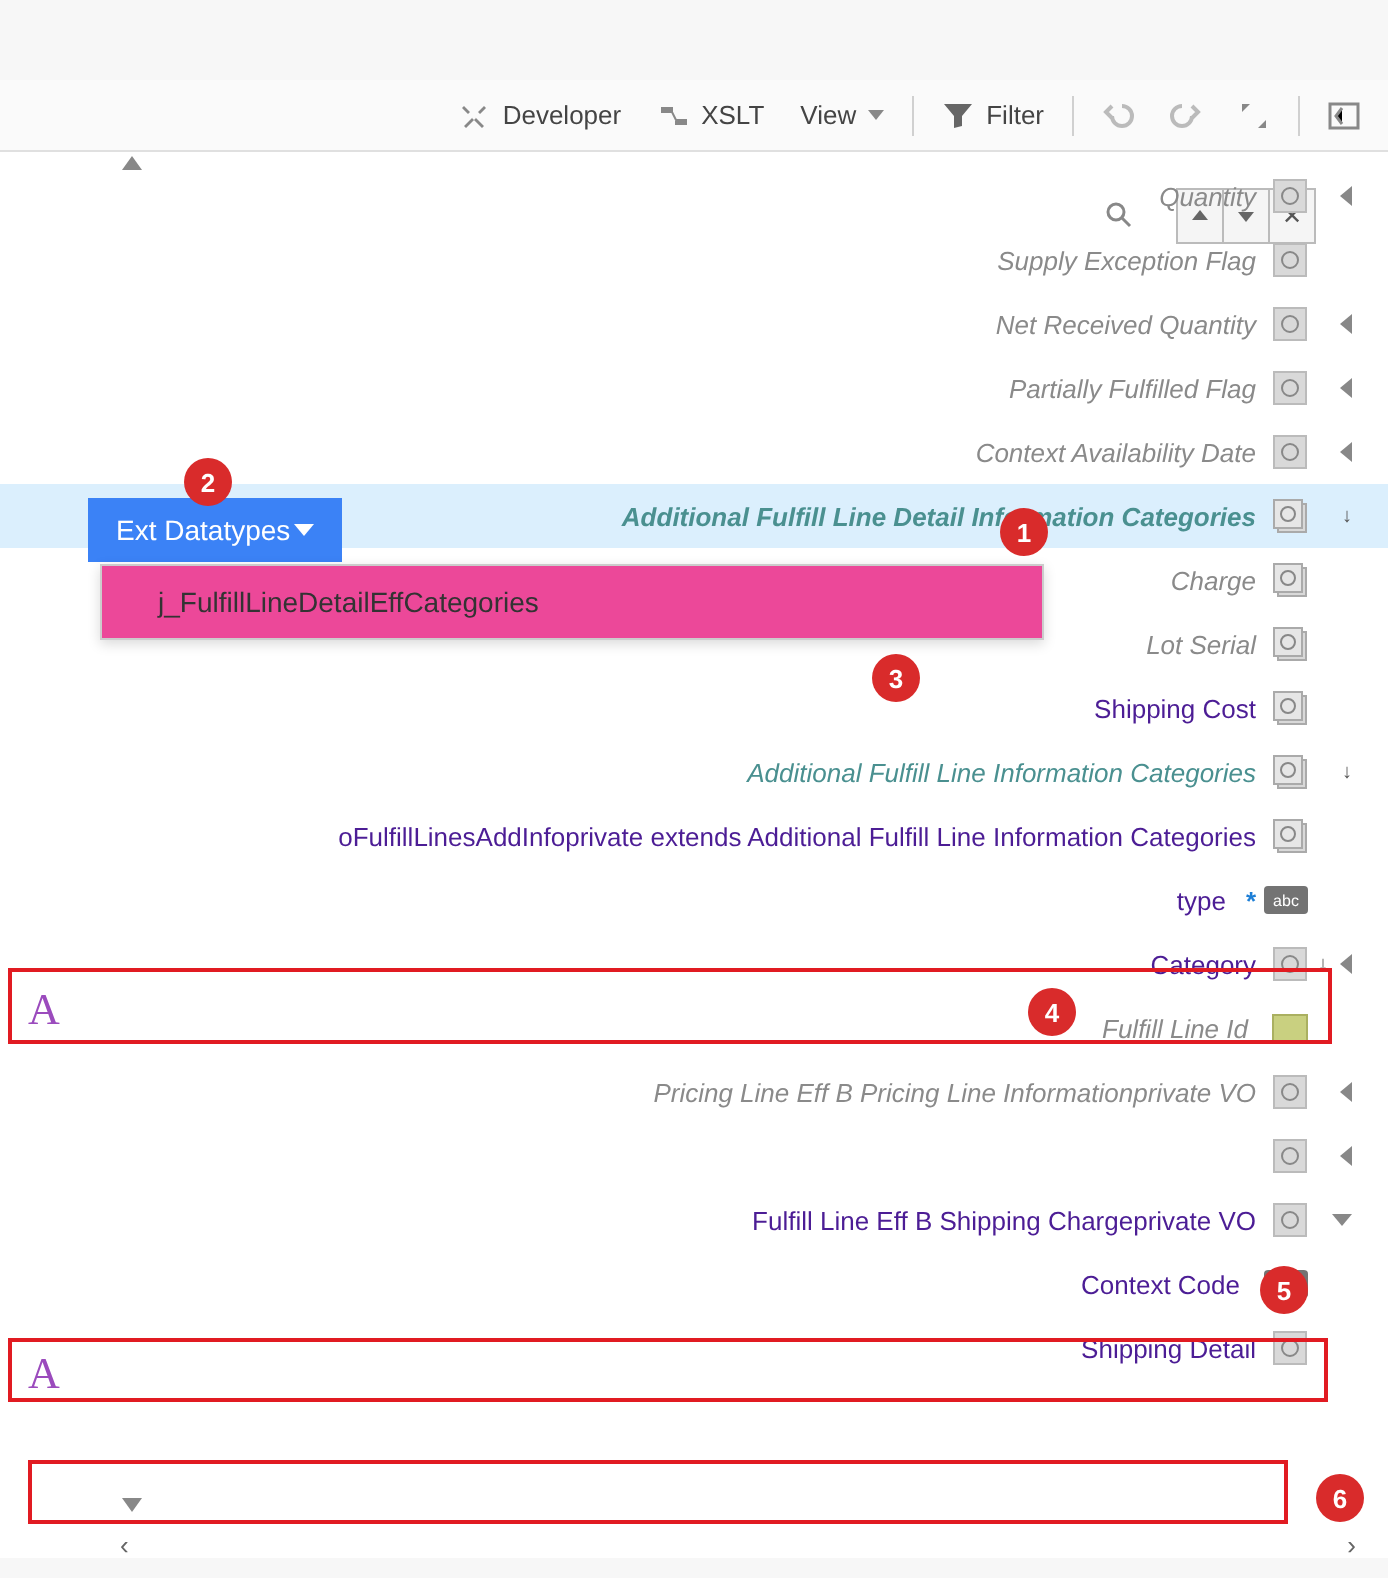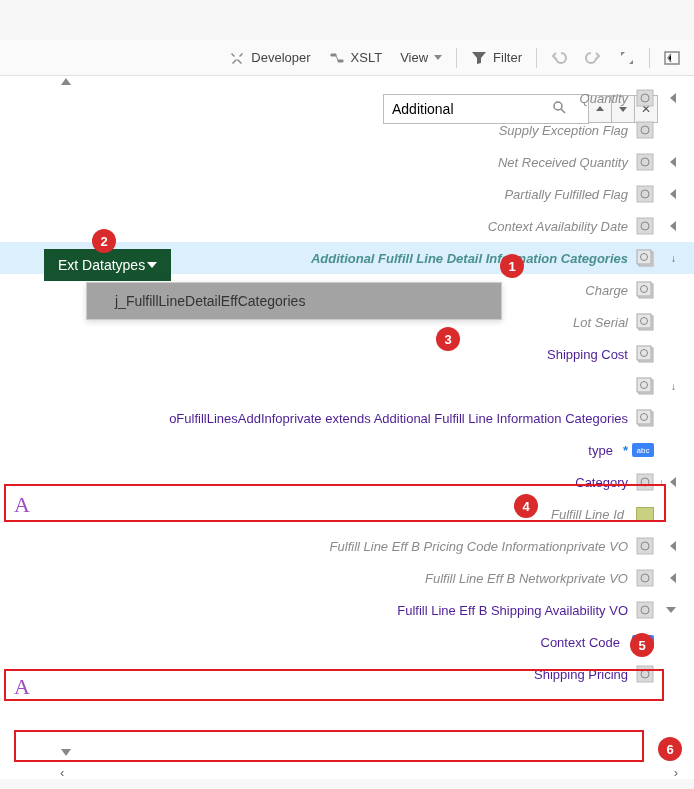--- a/index.html
+++ b/index.html
@@ -16,28 +16,28 @@
     .row-label.strong { color: #4c1d95; font-style: normal; }
     .row-label.teal { color: #4a9090; font-style: italic; }
     .target-icon { width: 18px; height: 18px; display: inline-flex; align-items: center; justify-content: center; }
     .target-icon svg { width: 18px; height: 18px; }
     .right-caret { width: 0; height: 0; border-top: 5px solid transparent; border-bottom: 5px solid transparent; border-right: 6px solid #888; display: inline-block; margin-left: 6px; position: absolute; right: 18px; }
     .down-arrow-sm { position: absolute; right: 18px; font-size: 10px; color: #555; }
     .search-wrap { position: absolute; top: 18px; right: 36px; display: flex; align-items: center; }
     .search-input { width: 206px; height: 30px; padding: 4px 26px 4px 8px; border: 1px solid #bbb; font-size: 14px; }
     .search-icon { position: absolute; right: 90px; top: 6px; }
     .spin-up, .spin-down, .spin-close { width: 24px; height: 28px; border: 1px solid #bbb; background: #f5f5f5; display: flex; align-items: center; justify-content: center; margin-left: -1px; cursor: pointer; font-size: 12px; color: #555; }
-    .dropdown-btn { background: #14532d; color: #fff; padding: 8px 14px; display: inline-flex; align-items: center; gap: 2px; cursor: pointer; font-size: 14px; position: absolute; left: 44px; top: 173px; }
+    .dropdown-btn { background: #3b82f6; color: #fff; padding: 8px 14px; display: inline-flex; align-items: center; gap: 2px; cursor: pointer; font-size: 14px; position: absolute; left: 44px; top: 173px; }
     .dropdown-btn .caret { width: 0; height: 0; border-left: 5px solid transparent; border-right: 5px solid transparent; border-top: 6px solid #fff; }
-    .dropdown-menu { position: absolute; left: 50px; top: 206px; width: 416px; background: #a3a3a3; border: 1px solid #ccc; box-shadow: 0 2px 6px rgba(0,0,0,0.15); z-index: 10; margin-left: 36px; }
+    .dropdown-menu { position: absolute; left: 50px; top: 206px; width: 472px; background: #ec4899; border: 1px solid #ccc; box-shadow: 0 2px 6px rgba(0,0,0,0.15); z-index: 10; }
     .dropdown-item { padding: 10px 20px 10px 28px; cursor: pointer; font-size: 14px; display: flex; align-items: center; justify-content: space-between; }
     .badge { width: 24px; height: 24px; border-radius: 50%; background: #d92b2b; color: #fff; display: inline-flex; align-items: center; justify-content: center; font-size: 13px; font-weight: bold; position: absolute; z-index: 20; }
     .red-box { position: absolute; border: 2px solid #e11b22; pointer-events: none; z-index: 5; }
     .purple-a { position: absolute; left: 14px; color: #9b4bbd; font-family: 'Times New Roman', serif; font-size: 22px; z-index: 6; }
-    .abc-box { display: inline-flex; width: 22px; height: 14px; background: #3b82f6; color: #fff; font-size: 8px; align-items: center; justify-content: center; border-radius: 2px; margin-left: 4px; }
+    .abc-box { display: inline-flex; width: 22px; height: 14px; background: #737373; color: #fff; font-size: 8px; align-items: center; justify-content: center; border-radius: 2px; margin-left: 4px; }
     .asterisk { color: #1e7fd6; font-weight: bold; margin-left: 2px; }
     .hscroll { position: absolute; bottom: 0; left: 60px; right: 16px; height: 14px; display: flex; align-items: center; justify-content: space-between; color: #666; }
     .idbox { width: 18px; height: 14px; background: #c9d080; border: 1px solid #aab060; display:inline-block; margin-left:4px; }
     .content-rows { position: absolute; top: 6px; left: 0; right: 0; }
     .highlight-row { background: #dbeffd; }
   </style>
 </head>
 <body>
 
 <div class="top-bar">
@@ -104,21 +104,20 @@
 </div>
 
 <div class="content">
   <span class="scroll-arrow-up">
     <svg viewBox="0 0 12 12">
         <path fill="#888" d="M6 2l5 7H1z"></path>
       </svg>
   </span>
 
   <div class="search-wrap">
-    <input class="search-input" value="Additional" style="">
     <span class="icon search-icon">
       <svg viewBox="0 0 16 16">
           <circle cx="6" cy="6" r="4" fill="none" stroke="#888" stroke-width="1.5"></circle>
           <path stroke="#888" stroke-width="1.5" d="M9 9l4 4"></path>
         </svg>
     </span>
     <div class="spin-up">
       <svg width="10" height="10" viewBox="0 0 10 10">
           <path fill="#666" d="M5 2l4 5H1z"></path>
         </svg>
@@ -216,20 +215,21 @@
       <span class="row-label strong">Shipping Cost</span>
       <span class="target-icon">
           <svg viewBox="0 0 18 18">
             <rect x="3" y="3" width="14" height="14" fill="#d9d9d9" stroke="#aaa"></rect>
             <rect x="1" y="1" width="14" height="14" fill="#e6e6e6" stroke="#aaa"></rect>
             <circle cx="8" cy="8" r="3.5" fill="none" stroke="#888"></circle>
           </svg>
         </span>
     </div>
     <div class="row">
+      <span class="row-label teal">Additional Fulfill Line Information Categories</span>
       <span class="target-icon">
           <svg viewBox="0 0 18 18">
             <rect x="3" y="3" width="14" height="14" fill="#d9d9d9" stroke="#aaa"></rect>
             <rect x="1" y="1" width="14" height="14" fill="#e6e6e6" stroke="#aaa"></rect>
             <circle cx="8" cy="8" r="3.5" fill="none" stroke="#888"></circle>
           </svg>
         </span>
       <span class="down-arrow-sm">↓</span>
     </div>
     <div class="row" style="padding-left:50px; justify-content:flex-end;">
@@ -256,55 +256,54 @@
           </svg>
         </span>
       <span class="down-arrow-sm" style="right:30px;">↓</span>
       <span class="right-caret"></span>
     </div>
     <div class="row">
       <span class="row-label">Fulfill Line Id</span>
       <span class="idbox"></span>
     </div>
     <div class="row">
-      <span class="row-label">Fulfill Line Eff B Pricing Code Informationprivate VO</span>
-      <span class="target-icon">
-          <svg viewBox="0 0 18 18">
-            <rect x="1" y="1" width="16" height="16" fill="#d9d9d9" stroke="#bbb"></rect>
-            <circle cx="9" cy="9" r="4" fill="none" stroke="#888"></circle>
-          </svg>
-        </span>
-      <span class="right-caret"></span>
-    </div>
-    <div class="row">
-      <span class="row-label">Fulfill Line Eff B Networkprivate VO</span>
-      <span class="target-icon">
-          <svg viewBox="0 0 18 18">
-            <rect x="1" y="1" width="16" height="16" fill="#d9d9d9" stroke="#bbb"></rect>
-            <circle cx="9" cy="9" r="4" fill="none" stroke="#888"></circle>
-          </svg>
-        </span>
-      <span class="right-caret"></span>
-    </div>
-    <div class="row">
-      <span class="row-label strong">Fulfill Line Eff B Shipping Availability VO</span>
+      <span class="row-label">Pricing Line Eff B Pricing Line Informationprivate VO</span>
+      <span class="target-icon">
+          <svg viewBox="0 0 18 18">
+            <rect x="1" y="1" width="16" height="16" fill="#d9d9d9" stroke="#bbb"></rect>
+            <circle cx="9" cy="9" r="4" fill="none" stroke="#888"></circle>
+          </svg>
+        </span>
+      <span class="right-caret"></span>
+    </div>
+    <div class="row">
+      <span class="target-icon">
+          <svg viewBox="0 0 18 18">
+            <rect x="1" y="1" width="16" height="16" fill="#d9d9d9" stroke="#bbb"></rect>
+            <circle cx="9" cy="9" r="4" fill="none" stroke="#888"></circle>
+          </svg>
+        </span>
+      <span class="right-caret"></span>
+    </div>
+    <div class="row">
+      <span class="row-label strong">Fulfill Line Eff B Shipping Chargeprivate VO</span>
       <span class="target-icon">
           <svg viewBox="0 0 18 18">
             <rect x="1" y="1" width="16" height="16" fill="#d9d9d9" stroke="#bbb"></rect>
             <circle cx="9" cy="9" r="4" fill="none" stroke="#888"></circle>
           </svg>
         </span>
       <span class="right-caret" style="transform:rotate(-90deg); right:20px;"></span>
     </div>
     <div class="row">
       <span class="row-label strong">Context Code</span>
       <span class="abc-box">abc</span>
     </div>
     <div class="row">
-      <span class="row-label strong">Shipping Pricing</span>
+      <span class="row-label strong">Shipping Detail</span>
       <span class="target-icon">
           <svg viewBox="0 0 18 18">
             <rect x="1" y="1" width="16" height="16" fill="#d9d9d9" stroke="#bbb"></rect>
             <circle cx="9" cy="9" r="4" fill="none" stroke="#888"></circle>
           </svg>
         </span>
     </div>
   </div>
 
   <div class="dropdown-btn">

